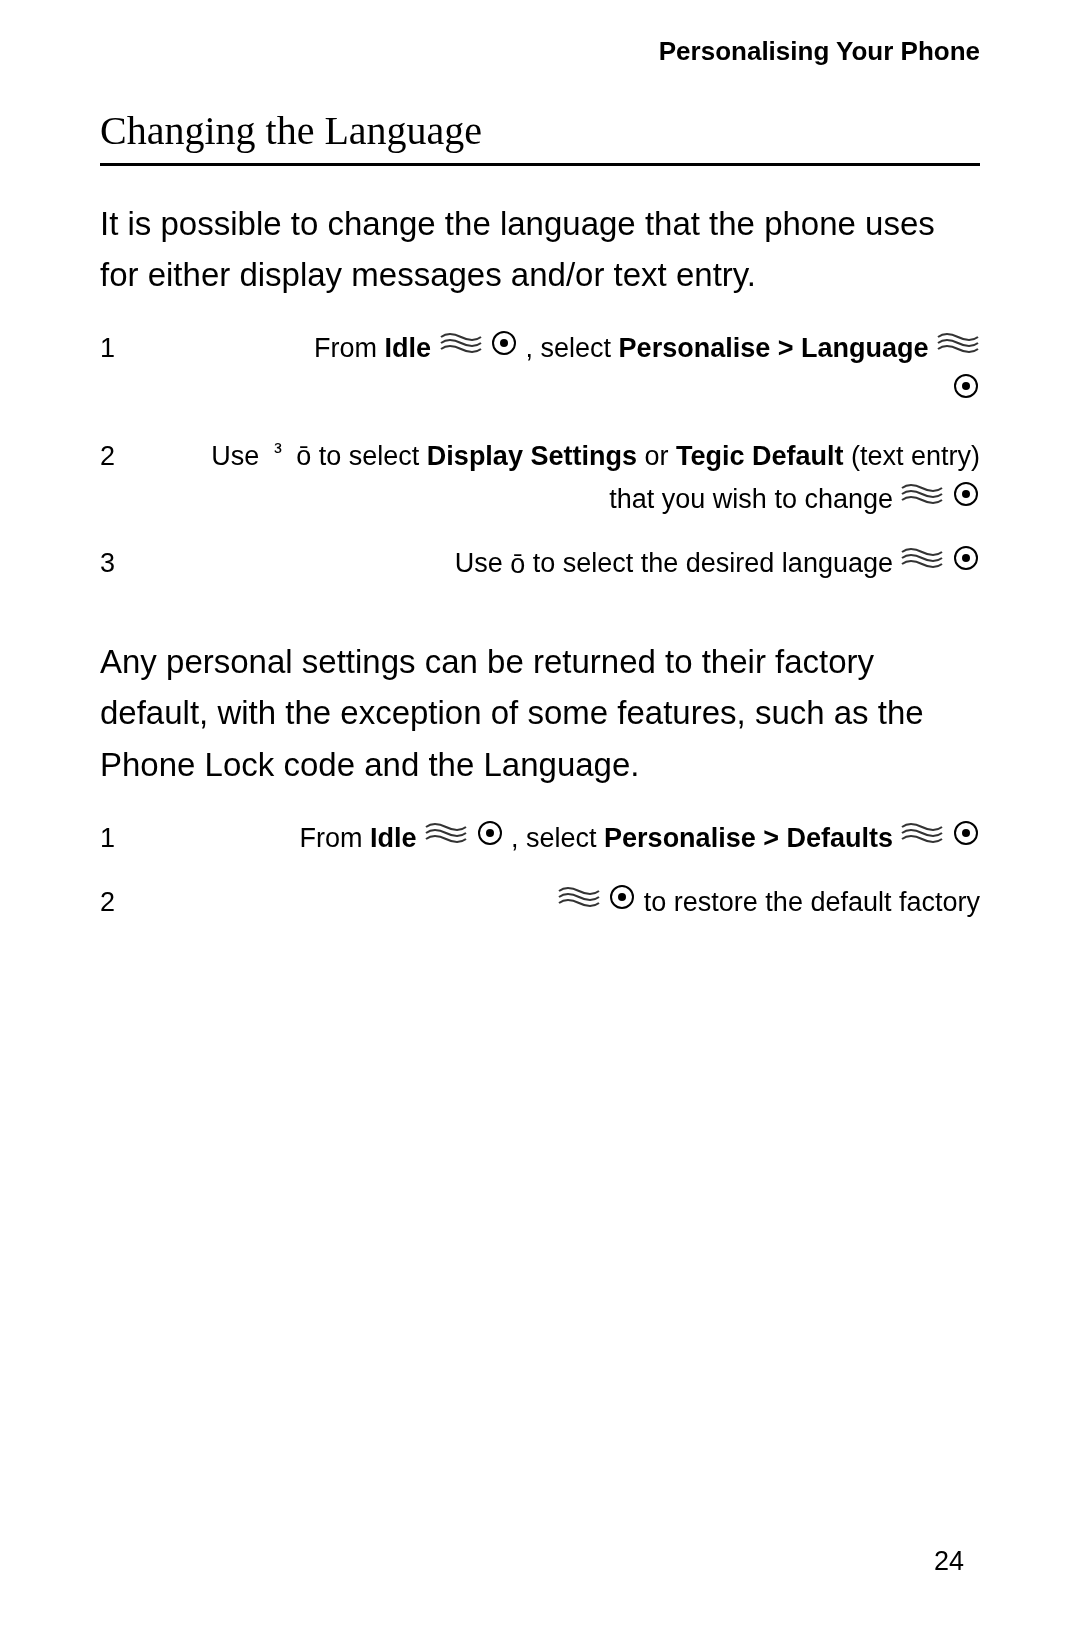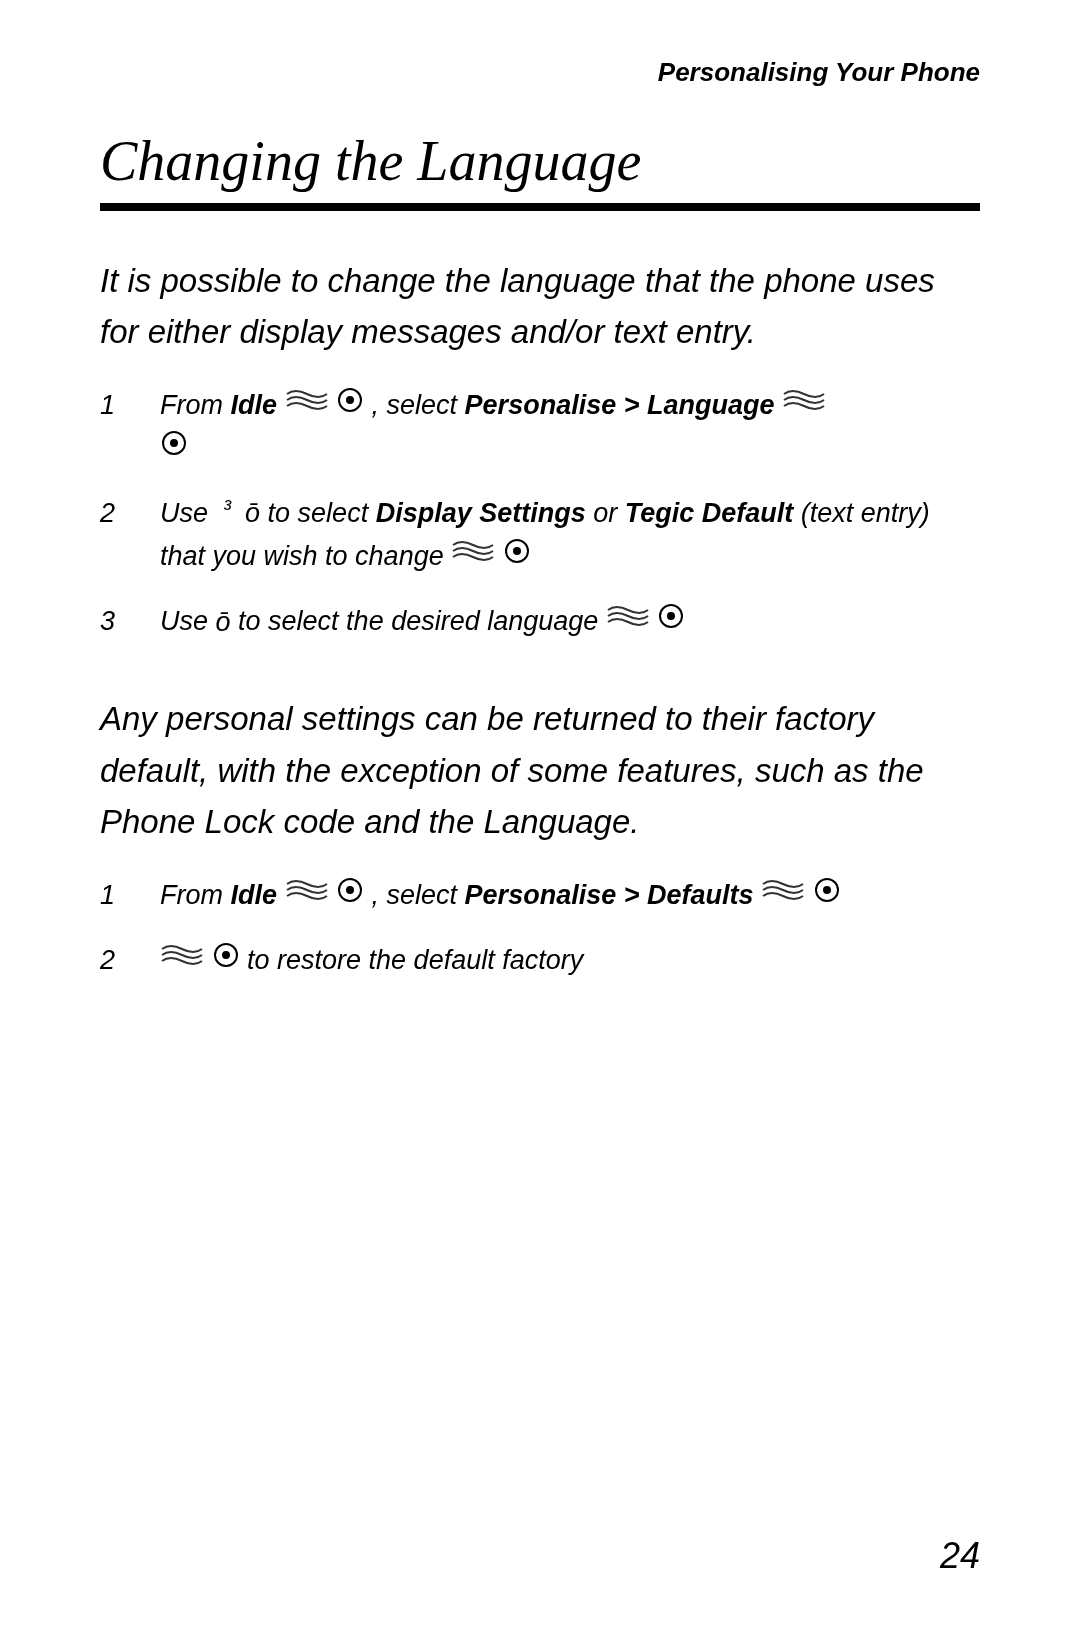--- a/index.html
+++ b/index.html
@@ -13,40 +13,39 @@
       height: 1632px;
       background: #ffffff;
       font-family: Arial, sans-serif;
       font-size: 28px;
       color: #000000;
       position: relative;
       overflow: hidden;
     }
 
     .page-container {
-      padding: 57px 100px 60px 100px;
+      padding: 36px 100px 60px 100px;
       position: relative;
       height: 100%;
-      font-style: italic;
     }
 
     .header-right {
       text-align: right;
       font-weight: bold;
       font-size: 26px;
       margin-bottom: 40px;
     }
 
     .section-title {
       font-family: Georgia, 'Times New Roman', serif;
-      font-size: 56px;
+      font-size: 40px;
       font-weight: normal;
-      border-bottom: 8px solid #000000;
+      border-bottom: 3px solid #000000;
       padding-bottom: 8px;
-      margin-bottom: 44px;
+      margin-bottom: 32px;
       line-height: 1.2;
     }
 
     .section-intro {
       font-size: 33px;
       line-height: 1.55;
       margin-bottom: 28px;
     }
 
     .steps-list {
@@ -65,39 +64,40 @@
 
     .step-number {
       min-width: 60px;
       font-size: 27px;
       font-weight: normal;
       padding-top: 0;
     }
 
     .step-content {
       flex: 1;
+      text-align: right;
     }
 
     .step-content b {
       font-weight: bold;
     }
 
     
     .nav-icon {
       display: inline-block;
       vertical-align: middle;
       position: relative;
       top: -1px;
     }
 
     .page-number {
       position: absolute;
       bottom: 55px;
-      right: 100px;
-      font-size: 36px;
+      right: 116px;
+      font-size: 27px;
     }
 
     .second-section {
       margin-top: 10px;
     }
   </style>
 </head>
 <body>
 
 <div class="page-container">

